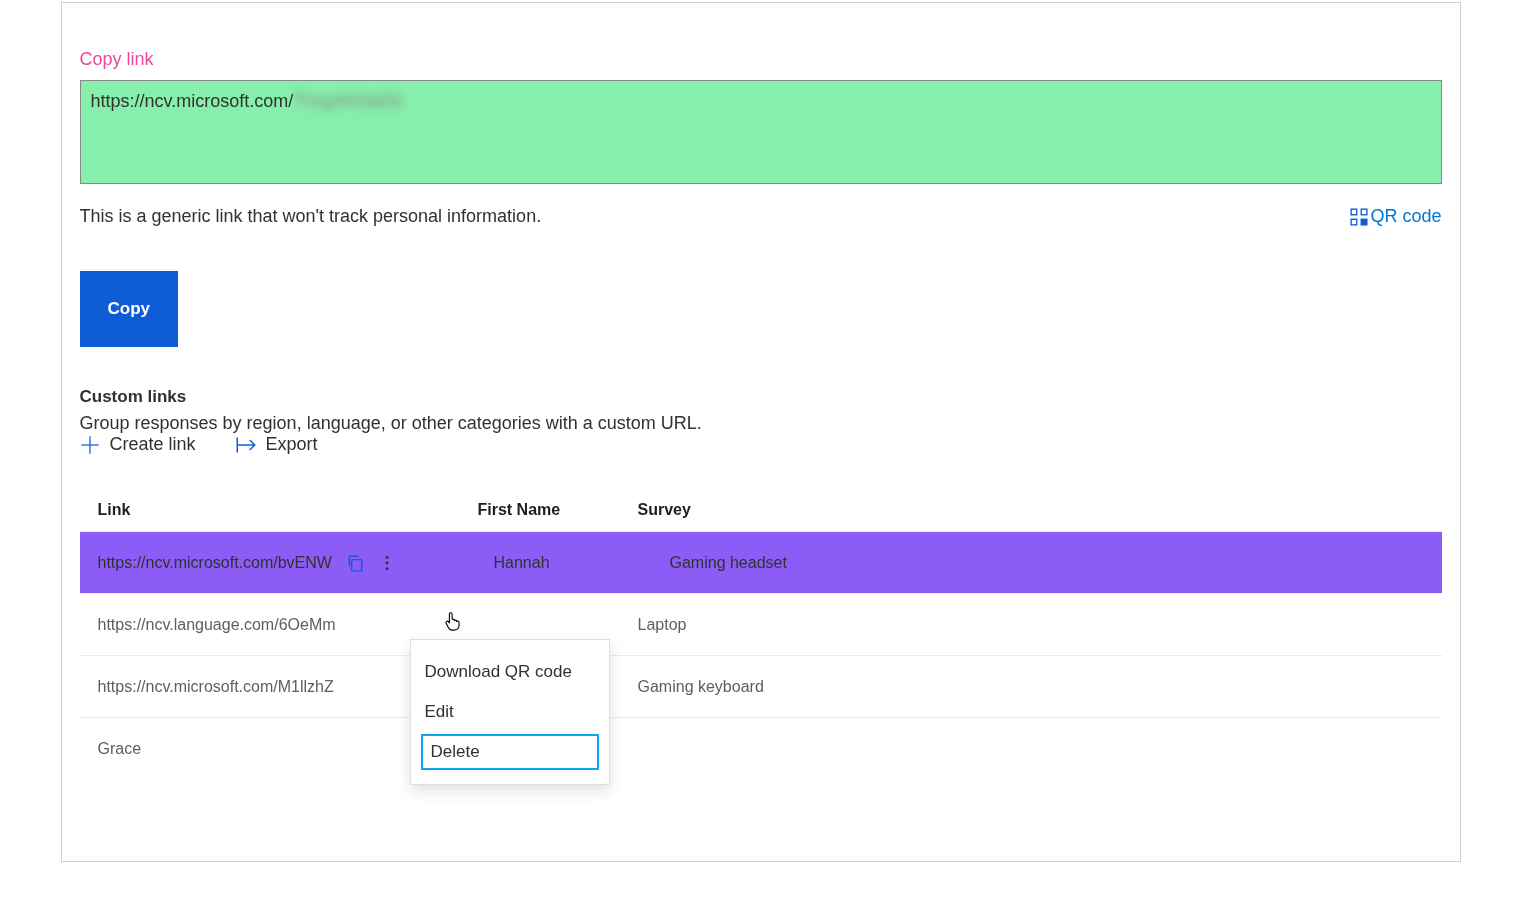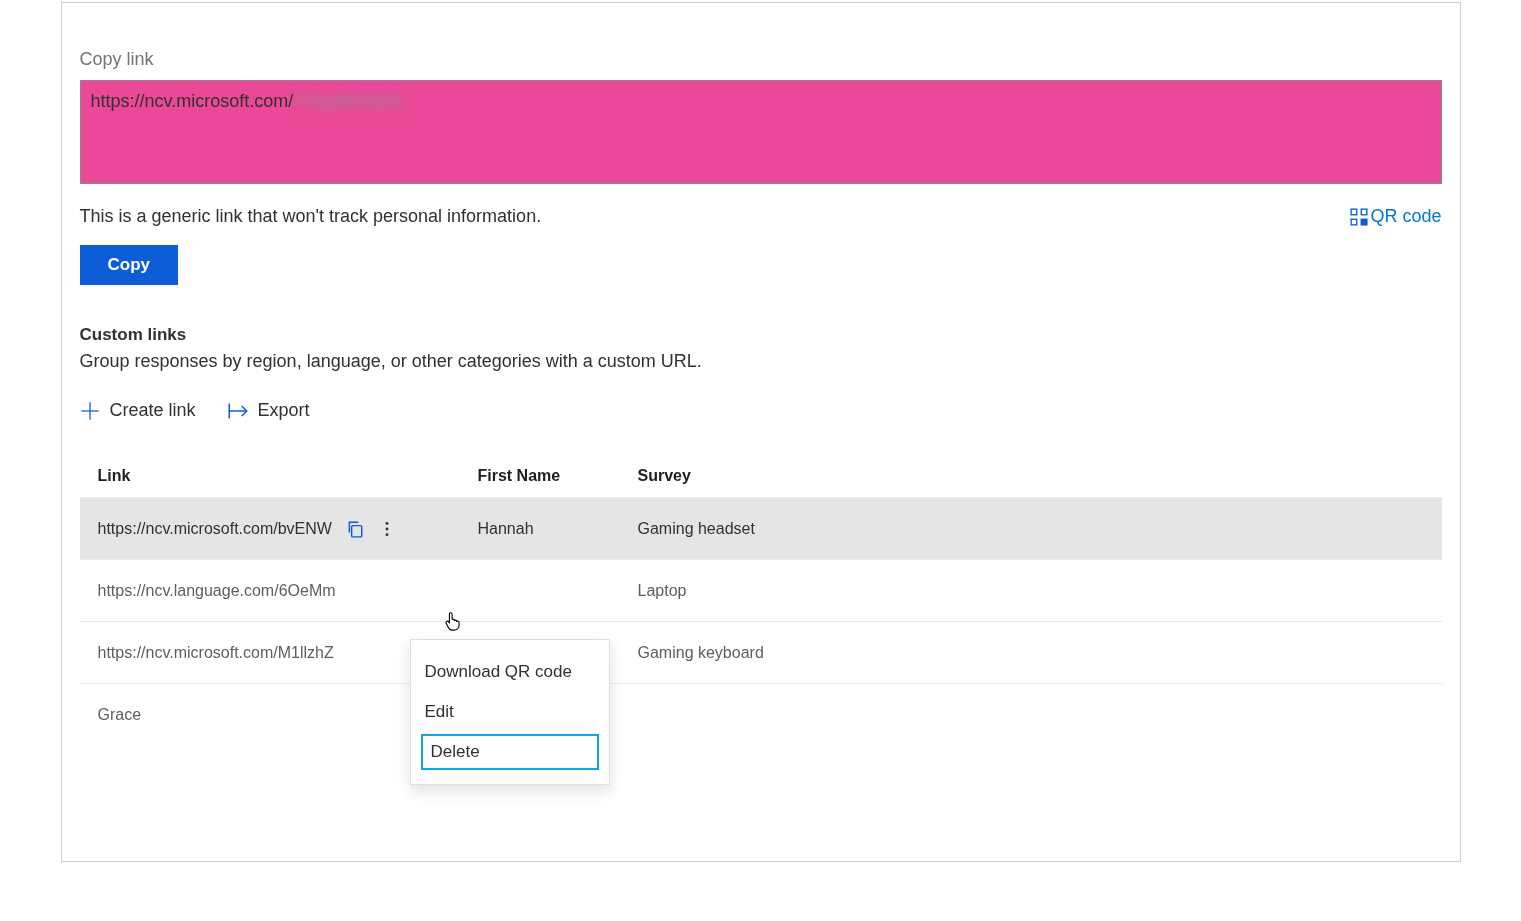--- a/index.html
+++ b/index.html
@@ -29,28 +29,28 @@
   }
   .close-btn {
     width: 24px; height: 24px;
     display:flex;align-items:center;justify-content:center;
     cursor:pointer;
     color:#605e5c;
     font-size:18px;
   }
   .section-label {
     font-size: 18px;
-    color: #737373;
+    color: #ec4899;
     margin-top: 30px;
     margin-bottom: 10px;
   }
   .link-box {
     width: 100%;
     border: 1px solid #8a8886;
-    background: #ec4899;
+    background: #86efac;
     padding: 10px 10px;
     font-size: 18px;
     color: #323130;
     height: 104px;
     display:flex;
     align-items:flex-start;
   }
   .link-text-visible { color:#323130; }
   .link-text-blurred {
     filter: blur(4px);
@@ -73,43 +73,42 @@
     gap:2px;
     color:#0078d4;
     font-size:18px;
     cursor:pointer;
   }
   .qr-ic {
     width:18px;height:18px;
     display:inline-block;
   }
   .primary-btn {
-    margin-top:18px;
+    margin-top:44px;
     background:#0f5cd7;
     color:#fff;
     border:none;
     font-size:17px;
     font-weight:600;
-    padding:10px 28px;
+    padding:28px 28px;
     cursor:pointer;
   }
   .subheading {
     margin-top:40px;
     font-size:17px;
     font-weight:600;
   }
   .subdesc {
     margin-top:6px;
     font-size:18px;
     color:#323130;
   }
   .cmd-row {
-    margin-top:28px;
-    display:flex;
-    gap:32px;
+    display:flex;
+    gap:40px;
     align-items:center;
   }
   .cmd {
     display:flex;
     gap:10px;
     align-items:center;
     font-size:18px;
     color:#323130;
     cursor:pointer;
   }
@@ -130,22 +129,23 @@
     font-size:16px;
     color:#201f1e;
   }
   .trow {
     height:62px;
     font-size:16px;
     color:#605e5c;
     border-top:1px solid #edebe9;
   }
   .trow.selected {
-    background:#e5e5e5;
-    color:#323130;
+    background:#8b5cf6;
+    color:#323130;
+    gap:16px;
   }
   .linkcell {
     display:flex;
     align-items:center;
     gap:14px;
     overflow:hidden;
   }
   .linkcell-text {
     flex: 0 0 auto;
     max-width:260px;

